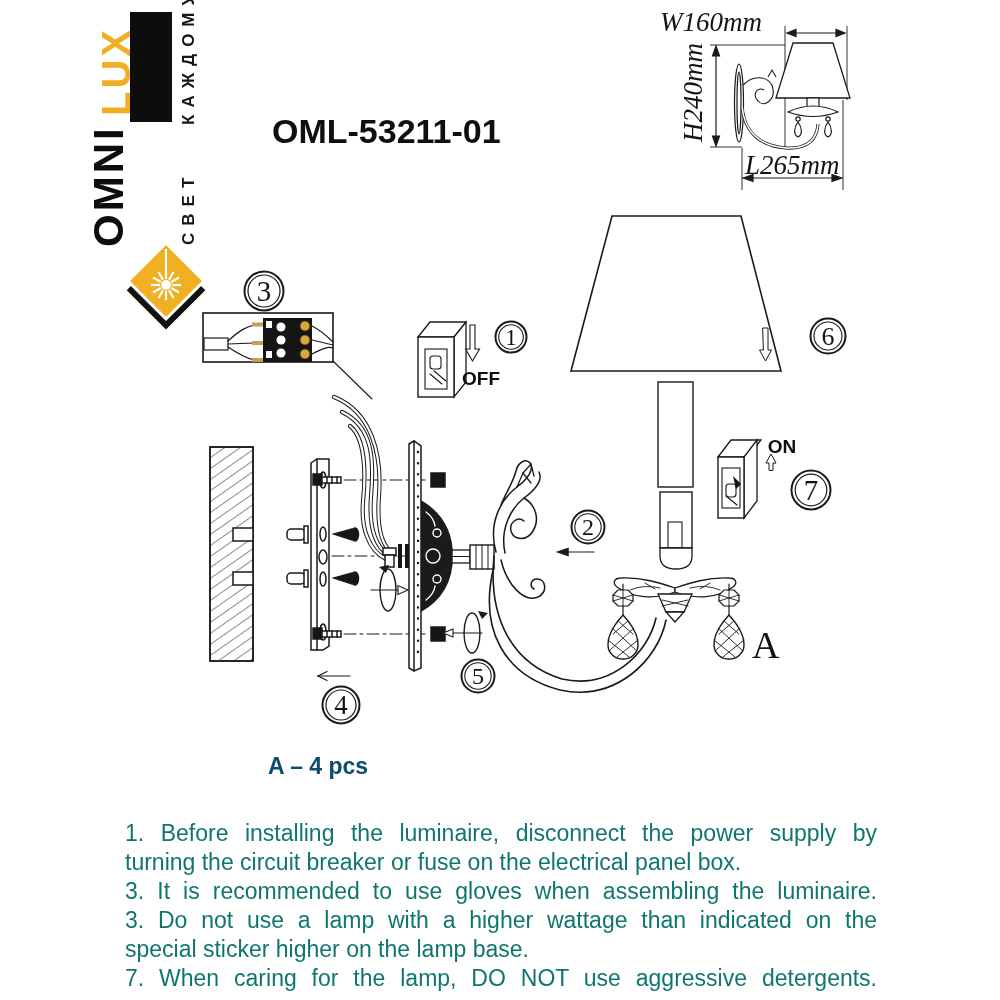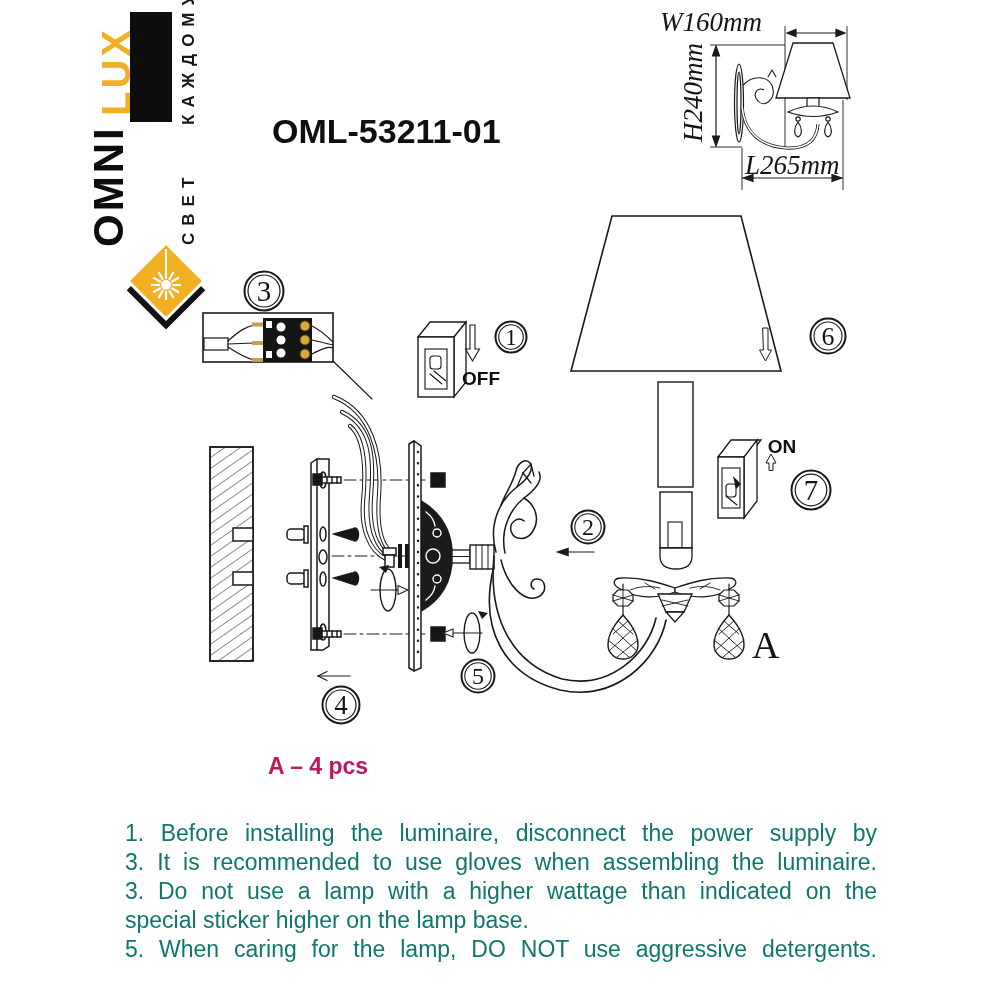--- a/index.html
+++ b/index.html
@@ -6,21 +6,21 @@
   .page{position:relative;width:1000px;height:1000px;background:#fff;overflow:hidden;
         font-family:"Liberation Sans",sans-serif;color:#111;}
   .abs{position:absolute;}
   
   .vtext{position:absolute;transform:rotate(-90deg);transform-origin:0 100%;white-space:nowrap;line-height:1;}
   .lux-box{position:absolute;left:130px;top:12px;width:42px;height:110px;background:#0d0d0d;}
   .lux-text{left:6px;top:64px;font-size:40px;font-weight:bold;color:#F1B024;letter-spacing:3px;height:40px;}
   .omni-text{left:130px;top:205px;font-size:42px;font-weight:bold;color:#0d0d0d;letter-spacing:3px;height:42px;}
   .tagline{left:197px;top:228px;font-size:17px;font-weight:bold;color:#161616;letter-spacing:7px;word-spacing:34px;height:17px;}
   .model{left:272px;top:112px;font-size:34px;font-weight:bold;letter-spacing:0px;color:#0f0f0f;}
-  .parts-note{left:268px;top:753px;font-size:23px;font-weight:bold;color:#be185d;}
+  .parts-note{left:268px;top:753px;font-size:23px;font-weight:bold;color:#0c4a6e;}
   .instr{left:125px;top:819px;width:752px;font-size:23px;line-height:29px;color:#0f766e;}
   .instr .line{white-space:normal;}
   .instr .just{text-align:justify;text-align-last:justify;}
   svg text{font-family:"Liberation Serif",serif;fill:#141414;}
   svg text.badge{text-anchor:middle;}
   svg text.dim{font-style:italic;font-size:27px;}
   svg text.sw{font-family:"Liberation Sans",sans-serif;font-weight:bold;font-size:19px;text-anchor:middle;fill:#0f0f0f;}
 </style>
 </head>
 <body>
@@ -387,19 +387,20 @@
     <text class="badge" x="811" y="500" font-size="29">7</text>
     <text class="sw" x="481" y="385">OFF</text>
     <text class="sw" x="782" y="453">ON</text>
     <text x="752" y="658" font-size="38">A</text>
   </svg>
 
   <div class="abs parts-note">A – 4 pcs</div>
 
   <div class="abs instr">
     <div class="line just">1. Before installing the luminaire, disconnect the power supply by</div>
+    <div class="line">turning the circuit breaker or fuse on the electrical panel box.</div>
     <div class="line just">3. It is recommended to use gloves when assembling the luminaire.</div>
     <div class="line just">3. Do not use a lamp with a higher wattage than indicated on the</div>
     <div class="line">special sticker higher on the lamp base.</div>
-    <div class="line just">5. When caring for the lamp, DO NOT use aggressive detergents.</div>
+    <div class="line just">7. When caring for the lamp, DO NOT use aggressive detergents.</div>
   </div>
 
 </div>
 
 </body></html>

